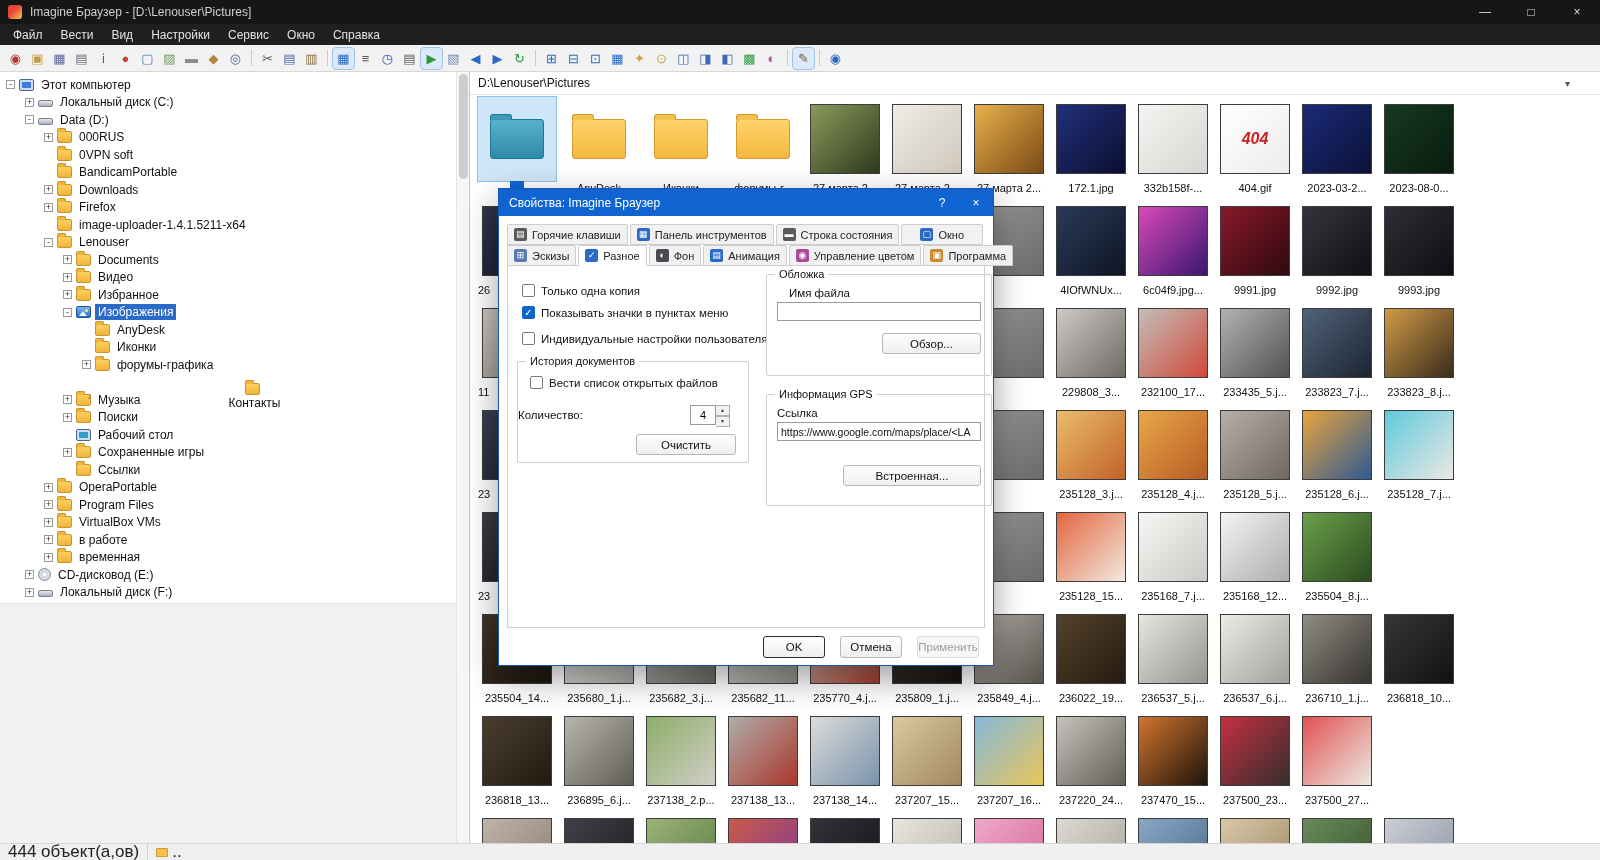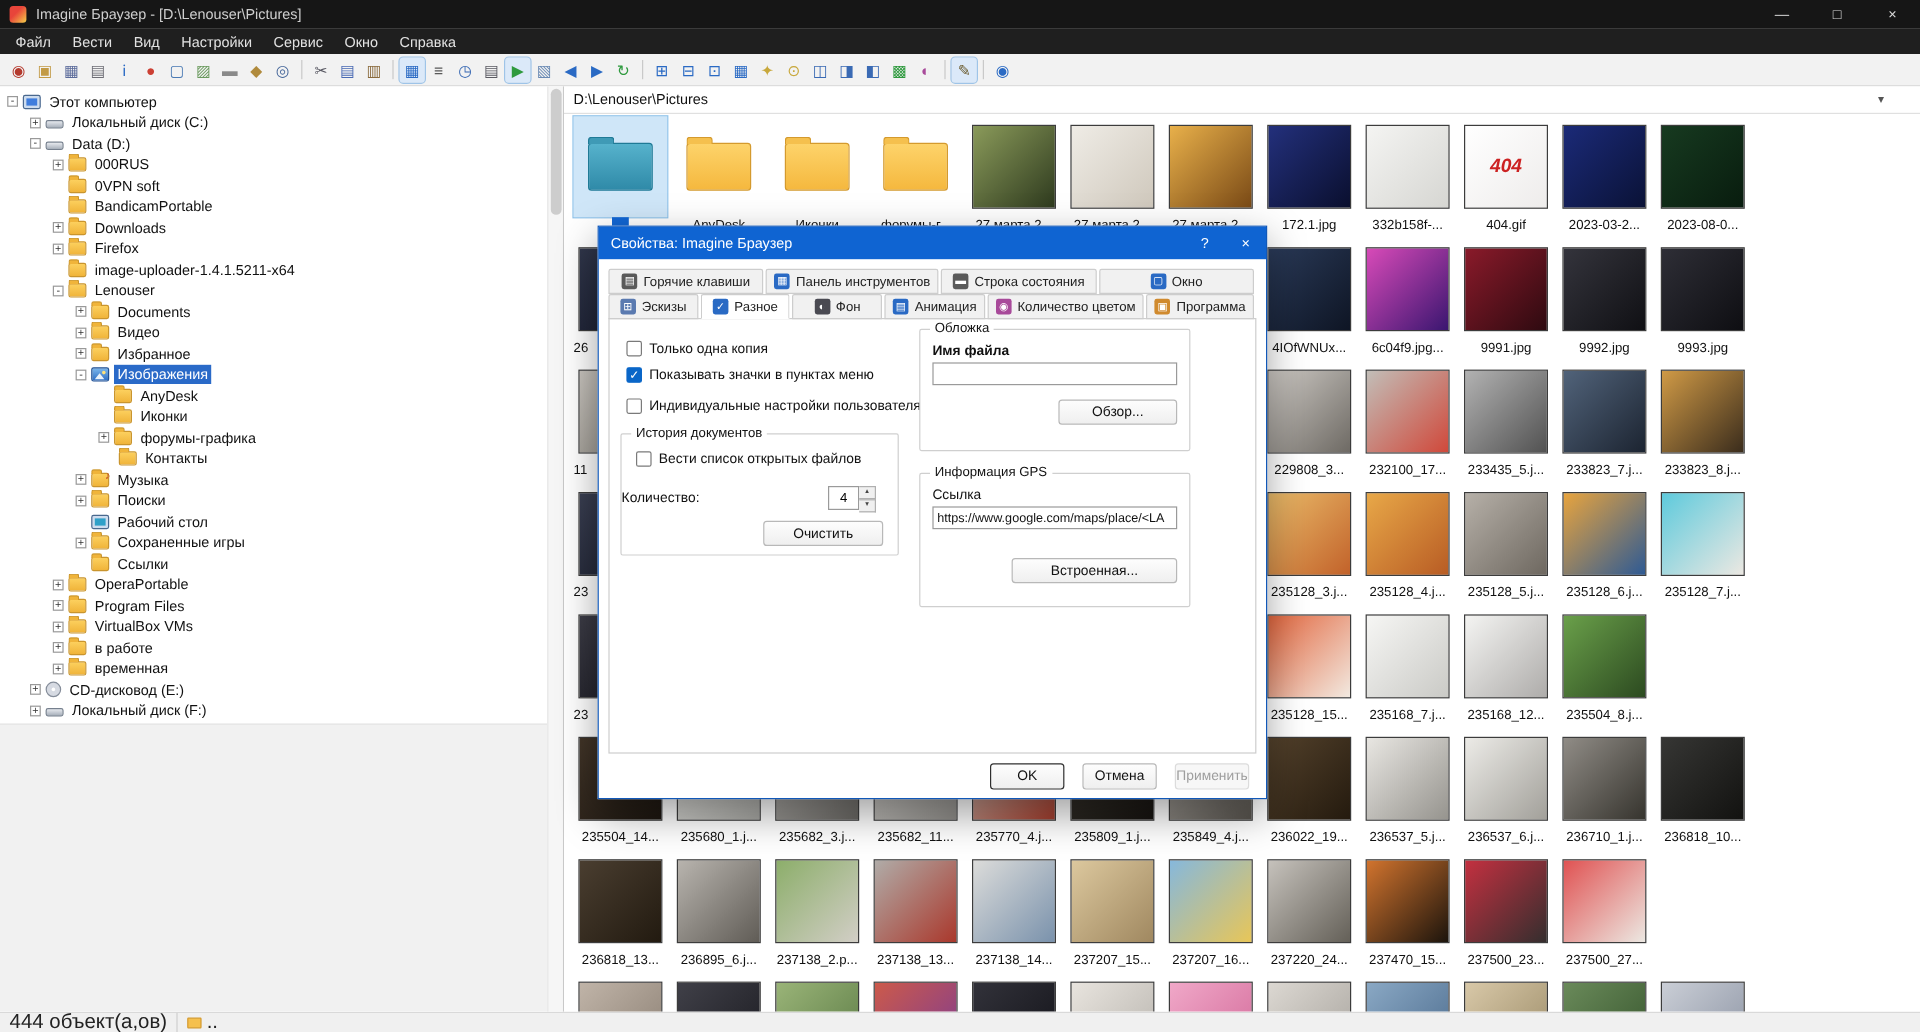--- a/index.html
+++ b/index.html
@@ -66,21 +66,21 @@
   .tlabel.left { align-self:flex-start; width:78px; text-align:left; }
   .cell.sel .tlabel { background:#1266d4; color:#fff; padding:0 4px; }
 
   
   .statusbar { height:17px; background:#f0f0f0; border-top:1px solid #d4d4d4; display:flex; align-items:center; font-size:17px; color:#222; }
   .sb-cell { padding:0 8px; height:100%; display:flex; align-items:center; gap:4px; }
   .sb-sep { width:1px; height:100%; background:#d0d0d0; }
   .mini-folder { width:12px; height:9px; background:#f5c04e; border:1px solid #d49a2e; border-radius:1px; }
 
   
-  .dialog { position:absolute; left:498px; top:188px; width:558px; height:478px; background:#fff; border:1px solid #1158b8; box-shadow:0 12px 32px rgba(0,0,0,.38); z-index:40; display:flex; flex-direction:column; }
+  .dialog { position:absolute; left:498px; top:188px; width:496px; height:478px; background:#fff; border:1px solid #1158b8; box-shadow:0 12px 32px rgba(0,0,0,.38); z-index:40; display:flex; flex-direction:column; }
   .dlg-title { height:27px; background:#0f64d2; color:#fff; display:flex; align-items:center; font-size:12px; padding-left:10px; flex:none; }
   .dlg-controls { margin-left:auto; display:flex; height:100%; }
   .dlg-btn { width:34px; display:flex; align-items:center; justify-content:center; color:#fff; font-size:12px; }
   .tabs { padding:8px 8px 0 8px; flex:none; }
   .tabrow { display:flex; }
   .tab { flex:1; display:flex; align-items:center; justify-content:center; gap:5px; padding:3px 6px; border:1px solid #cdcdcd; background:#f1f1f1; font-size:11px; margin-right:2px; border-radius:2px 2px 0 0; position:relative; white-space:nowrap; color:#222; }
   .tabrow2 .tab { margin-bottom:-1px; z-index:2; }
   .tab.active { background:#fff; border-bottom-color:#fff; z-index:3; }
   .tabicon { width:13px; height:13px; border-radius:2px; color:#fff; font-size:9px; line-height:13px; text-align:center; flex:none; }
   .pane { margin:0 8px; border:1px solid #cdcdcd; height:363px; position:relative; background:#fff; flex:none; }
@@ -323,21 +323,21 @@
           <div class="tree-row" style="padding-left: 82px;">
             <span class="expander hid"></span>
             <span class="ic ic-folder"></span>
             <span class="tree-label">Иконки</span>
           </div>
           <div class="tree-row" style="padding-left: 82px;">
             <span class="expander">+</span>
             <span class="ic ic-folder"></span>
             <span class="tree-label">форумы-графика</span>
           </div>
-          <div class="tree-row" style="padding-left: 86px;">
+          <div class="tree-row" style="padding-left: 53px; flex-direction: column;">
             <span class="expander hid"></span>
             <span class="ic ic-folder"></span>
             <span class="tree-label">Контакты</span>
           </div>
           <div class="tree-row" style="padding-left: 63px;">
             <span class="expander">+</span>
             <span class="ic ic-music"></span>
             <span class="tree-label">Музыка</span>
           </div>
           <div class="tree-row" style="padding-left: 63px;">
@@ -1045,21 +1045,21 @@
         <div class="tab">
           <span class="tabicon" style="background: rgb(74, 74, 82);">◐</span>
           <span class="tablabel">Фон</span>
         </div>
         <div class="tab">
           <span class="tabicon" style="background: rgb(42, 106, 196);">▤</span>
           <span class="tablabel">Анимация</span>
         </div>
         <div class="tab">
           <span class="tabicon" style="background: rgb(168, 74, 154);">◉</span>
-          <span class="tablabel">Количество цветом</span>
+          <span class="tablabel">Управление цветом</span>
         </div>
         <div class="tab">
           <span class="tabicon" style="background: rgb(208, 138, 46);">▣</span>
           <span class="tablabel">Программа</span>
         </div>
       </div>
   </div>
 
   <div class="pane">
     <div id="dlg-checks">
@@ -1089,21 +1089,21 @@
         <div class="spin-btns">
           <div>▴</div>
           <div>▾</div>
         </div>
       </div>
       <button class="btn gbtn" style="left:118px; top:72px; width:100px; height:21px;">Очистить</button>
     </div>
 
     <div class="groupbox" style="left:258px; top:8px; width:226px; height:102px;">
       <span class="grouplabel">Обложка</span>
-      <span class="flabel" style="left:10px; top:12px;font-weight:bold;">Имя файла</span>
+      <span class="flabel" style="left:22px; top:12px;">Имя файла</span>
       <input class="txt" style="left: 10px; top: 27px; width: 204px;" value="">
       <button class="btn gbtn" style="left:115px; top:58px; width:99px; height:21px;">Обзор...</button>
     </div>
 
     <div class="groupbox" style="left:258px; top:128px; width:226px; height:112px;">
       <span class="grouplabel">Информация GPS</span>
       <span class="flabel" style="left:10px; top:12px;">Ссылка</span>
       <input class="txt" style="left: 10px; top: 27px; width: 204px;" value="https://www.google.com/maps/place/&lt;LA">
       <button class="btn gbtn" style="left:76px; top:70px; width:138px; height:21px;">Встроенная...</button>
     </div>

